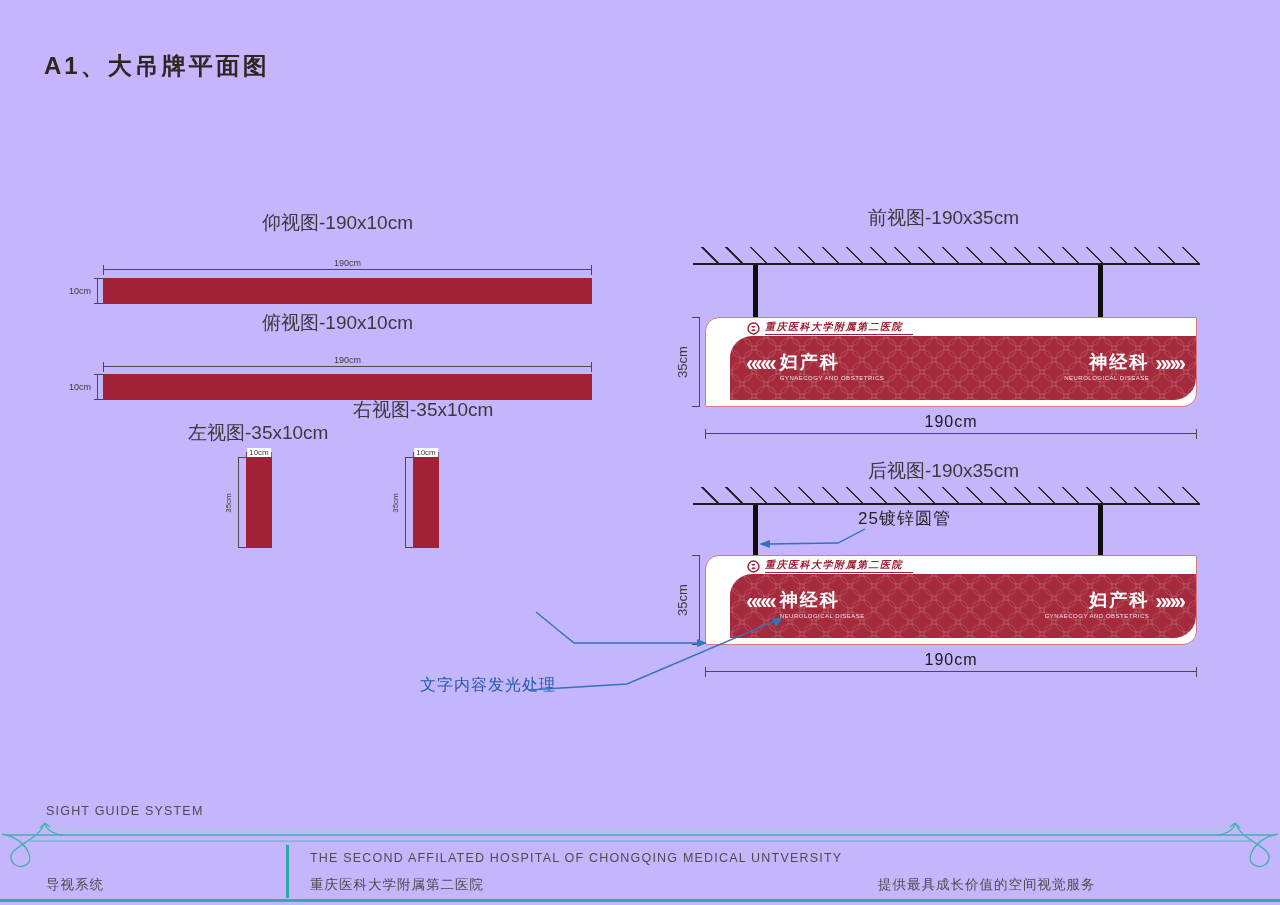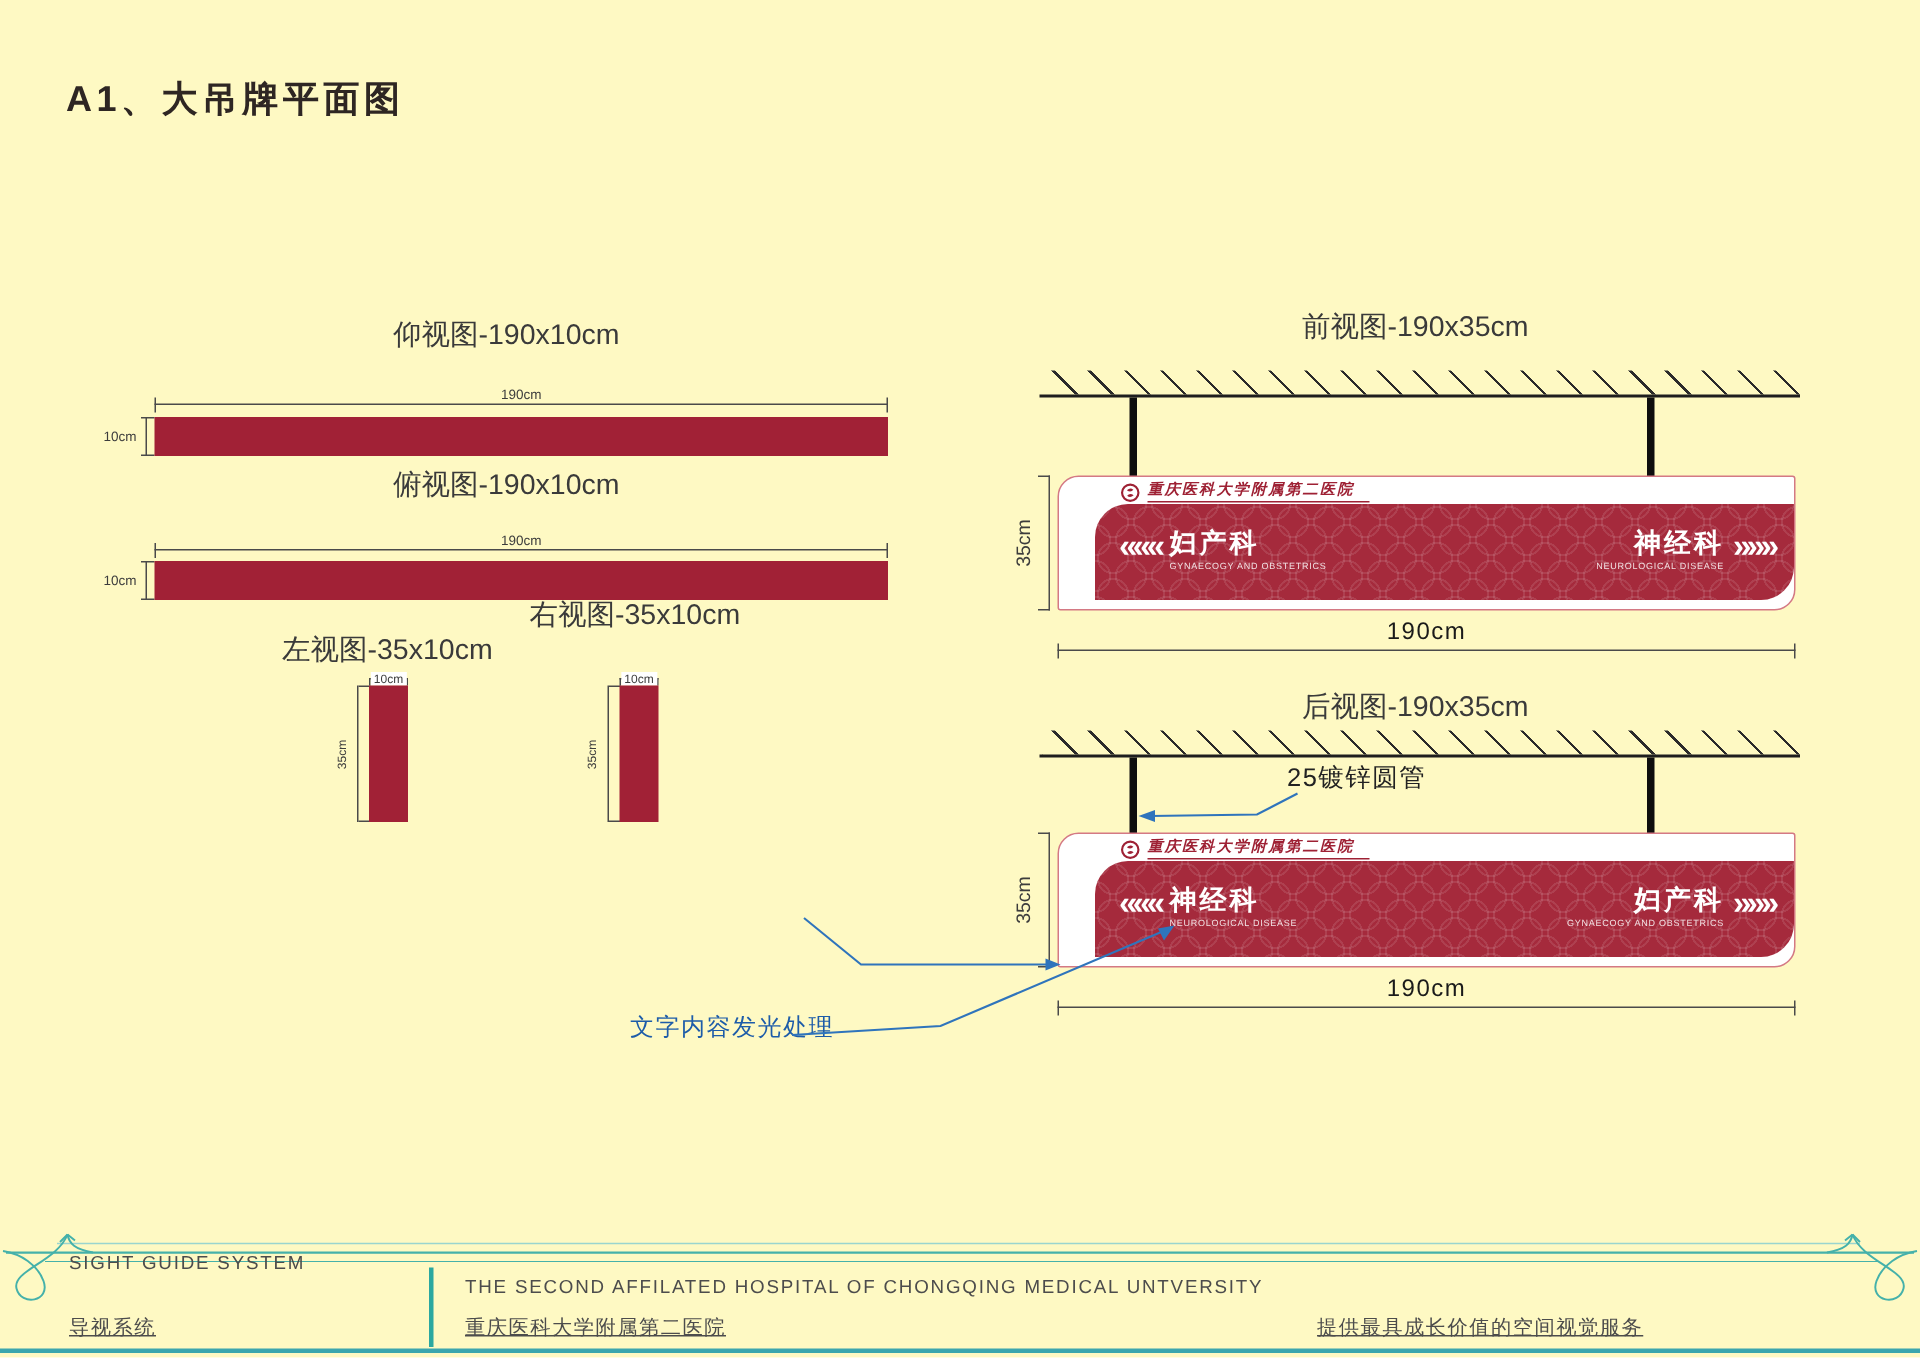--- a/index.html
+++ b/index.html
@@ -1,16 +1,16 @@
 <!DOCTYPE html>
 <html><head>
 <meta charset="utf-8">
 <style>
   html,body{margin:0;padding:0;background:#fff;}
-  .stage{position:relative;width:1280px;height:905px;background:#fef9c3;overflow:hidden;
+  .stage{position:relative;width:1280px;height:905px;background:#c4b5fd;overflow:hidden;
          font-family:"Liberation Sans",sans-serif;color:#333;}
   .main-title{position:absolute;left:44px;top:50px;font-size:24px;font-weight:bold;
               letter-spacing:3px;color:#2e2623;}
   .view-title{position:absolute;font-size:19px;color:#3a3a3a;white-space:nowrap;}
 
   
   .redbar{position:absolute;background:#A12136;}
 
   
   .dim-h{position:absolute;height:0;border-top:1px solid #4a4a4a;}
@@ -69,21 +69,21 @@
   .dept.right .txt{align-items:flex-end;}
   .dept .nm{font-size:18px;font-weight:bold;letter-spacing:2px;line-height:23px;white-space:nowrap;}
   .dept .en{font-size:6px;letter-spacing:.5px;opacity:.85;line-height:8px;white-space:nowrap;}
 
   
   .callout{position:absolute;color:#1D5CA9;font-size:16px;white-space:nowrap;letter-spacing:1px;}
   .pipe-note{position:absolute;color:#222;font-size:17px;white-space:nowrap;letter-spacing:1px;}
 
   
   .f-en{position:absolute;font-size:12.5px;letter-spacing:1.2px;color:#4c4c4c;white-space:nowrap;}
-  .f-cn{position:absolute;font-size:13.5px;letter-spacing:1px;color:#4c4c4c;white-space:nowrap;text-decoration:underline;}
+  .f-cn{position:absolute;font-size:13.5px;letter-spacing:1px;color:#4c4c4c;white-space:nowrap;}
   .f-div{position:absolute;left:286px;top:845px;width:3px;height:53px;background:#2BA8A0;}
   .bottom-line{position:absolute;left:0;top:899px;width:1280px;height:3px;background:#3BA6AE;}
   svg{display:block;}
   .overlay{position:absolute;left:0;top:0;pointer-events:none;}
 </style>
 </head>
 <body>
 
 <div class="stage">
 
@@ -248,21 +248,21 @@
       <path d="M45 2 L40 7 M45 2 L50 6"></path>
       <path d="M45 2 C38 20 8 26 11 38 C14 50 34 47 29 33 C25 22 14 15 2 13"></path>
     </g>
     <g transform="translate(1280,0) scale(-1,1)" stroke="#45B1AA" stroke-width="1.3" fill="none">
       <path d="M62 14 C50 12 46 8 45 2"></path>
       <path d="M45 2 L40 7 M45 2 L50 6"></path>
       <path d="M45 2 C38 20 8 26 11 38 C14 50 34 47 29 33 C25 22 14 15 2 13"></path>
     </g>
   </svg>
 
-  <div class="f-en" style="left:46px;top:835px">SIGHT GUIDE SYSTEM</div>
+  <div class="f-en" style="left:46px;top:804px">SIGHT GUIDE SYSTEM</div>
   <div class="f-cn" style="left:46px;top:876px">导视系统</div>
   <div class="f-div"></div>
   <div class="f-en" style="left:310px;top:851px">THE SECOND AFFILATED HOSPITAL OF CHONGQING MEDICAL UNTVERSITY</div>
   <div class="f-cn" style="left:310px;top:876px">重庆医科大学附属第二医院</div>
   <div class="f-cn" style="left:878px;top:876px">提供最具成长价值的空间视觉服务</div>
   <div class="bottom-line"></div>
 
 </div>
 
 </body></html>

